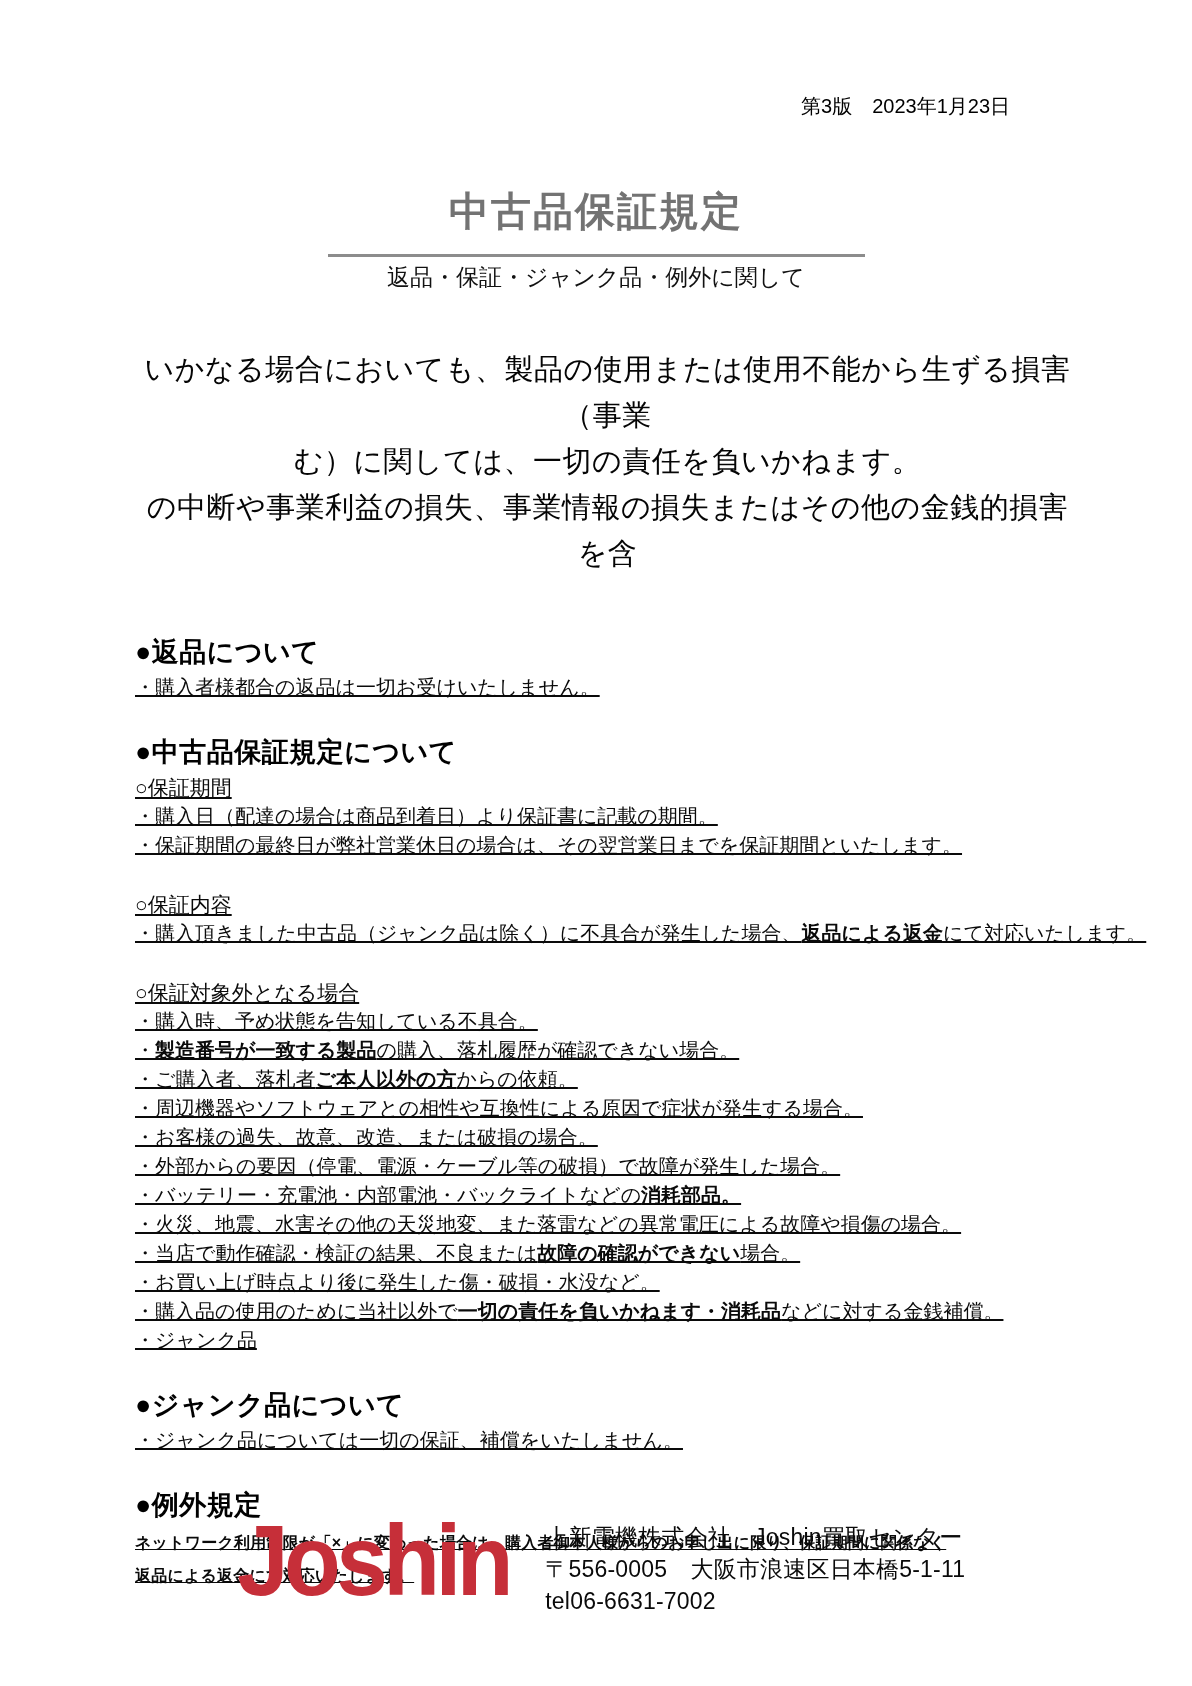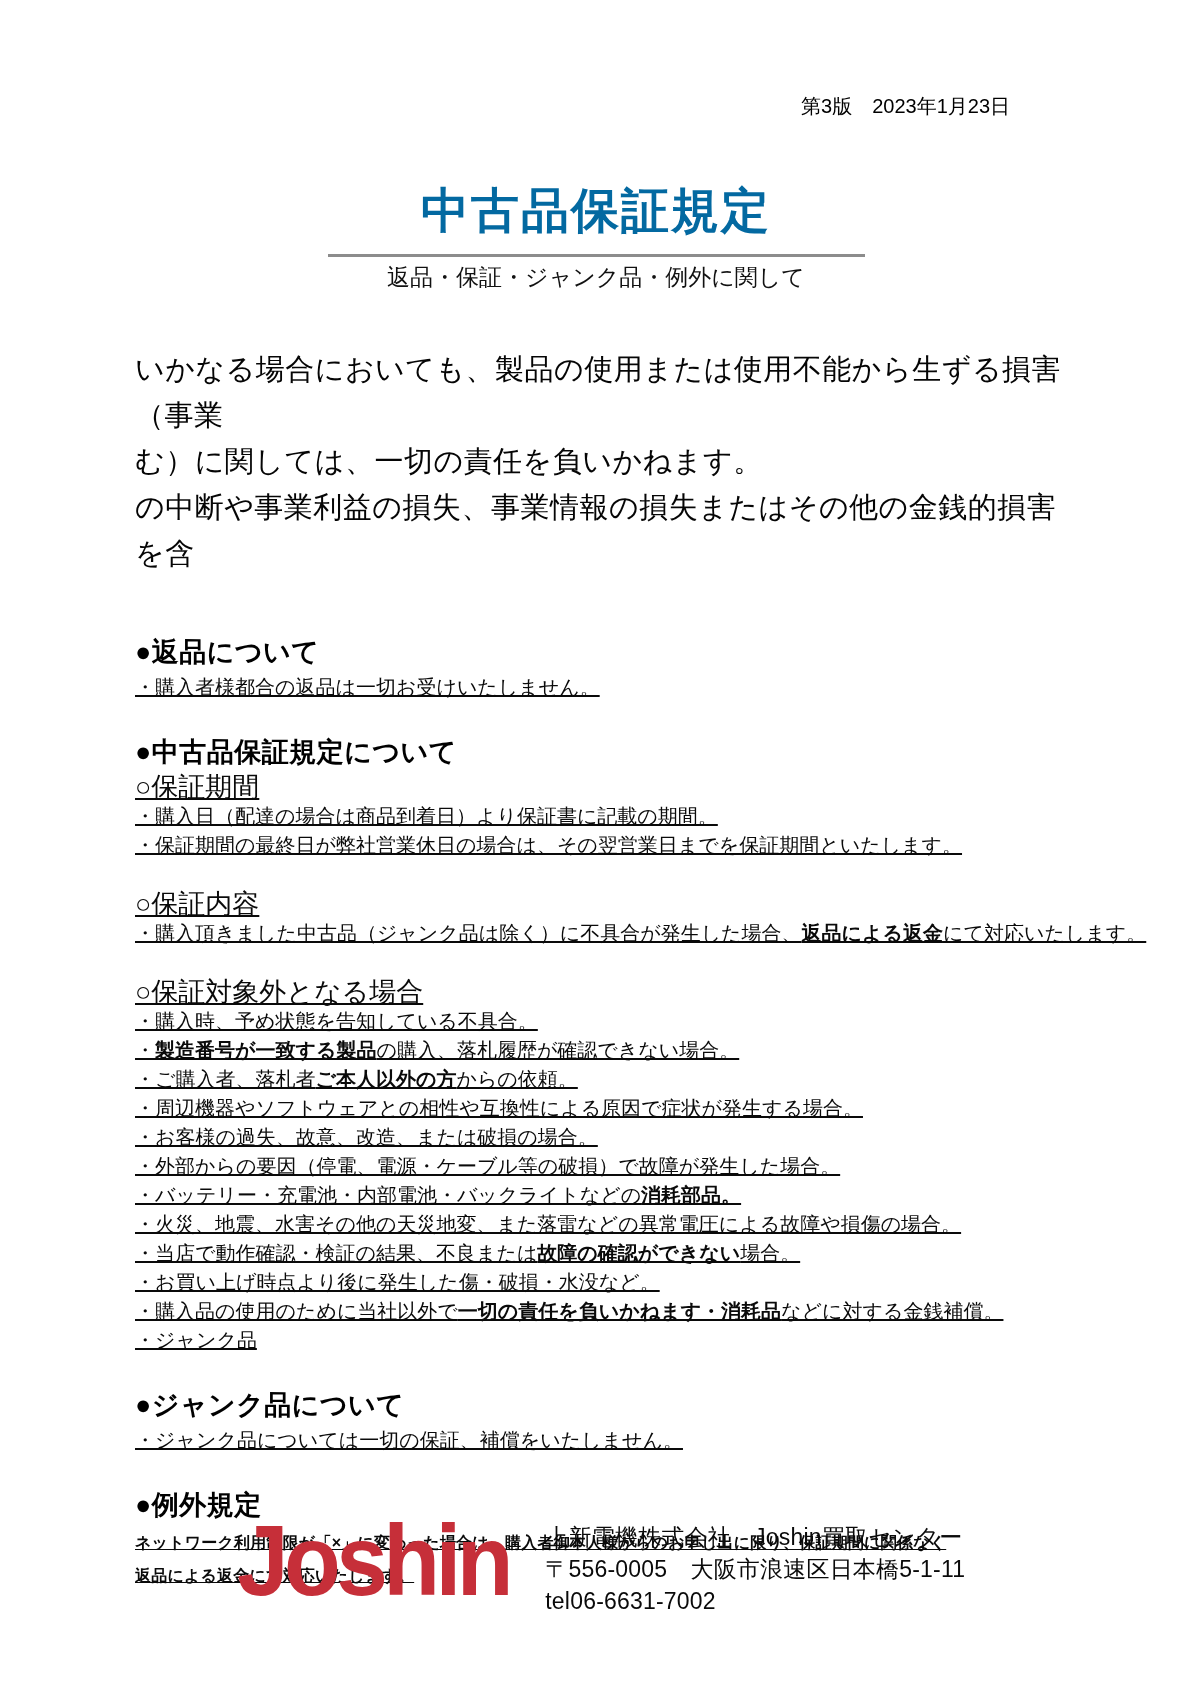--- a/index.html
+++ b/index.html
@@ -8,42 +8,42 @@
     background:#ffffff; color:#000;
     font-family:"Liberation Sans", sans-serif;
     box-sizing:border-box; overflow:hidden;
   }
   .doc-header {
     padding:94px 182px 0 0; text-align:right;
     font-size:20px; line-height:24px; color:#000;
   }
   .title-block { margin-top:64px; text-align:center; }
   .doc-title {
-    margin:8px; font-size:48px; font-weight:bold; letter-spacing:2px;
-    line-height:58px; color:#0369a1;
+    margin:8px; font-size:40px; font-weight:bold; letter-spacing:2px;
+    line-height:58px; color:#737373;
   }
   .title-rule { width:537px; height:3px; background:#8c8c8c; margin:14px auto 7px auto; }
   .doc-subtitle {
     font-family:"Liberation Serif", serif;
     font-size:23px; line-height:28px; color:#111;
   }
   .disclaimer {
     margin:54px 0 0 135px; width:945px;
     font-family:"Liberation Serif", serif;
-    font-size:29px; line-height:46px; letter-spacing:0.5px; color:#050505;
+    font-size:29px; line-height:46px; letter-spacing:0.5px; color:#050505;text-align:center;
   }
   .sections { margin:60px 0 0 135px; width:945px; }
   .sec { margin:0; }
   .sec + .sec { margin-top:34px; }
   .sec-h {
     margin:0 0 4px 0; font-size:27px; font-weight:bold; line-height:33px;
     letter-spacing:0.5px; color:#000;
   }
   .ln { margin:0; font-size:20px; line-height:29px; white-space:nowrap; color:#0a0a0a;text-decoration:underline; }
-  .ln.sub { font-size:27px; }
+  .ln.sub { font-size:21px; }
   .ln.bold-line { font-weight:bold; font-size:16px; line-height:33px; letter-spacing:0.2px; }
   .b { font-weight:bold; }
   .gap { height:30px; }
   .footer {
     position:absolute; left:237px; top:1512px;
     display:flex; align-items:flex-start; gap:16px;
   }
   .logo {
     font-size:100px; font-weight:bold; line-height:96px; letter-spacing:-5px;
     transform:scaleX(0.93); transform-origin:left top;

